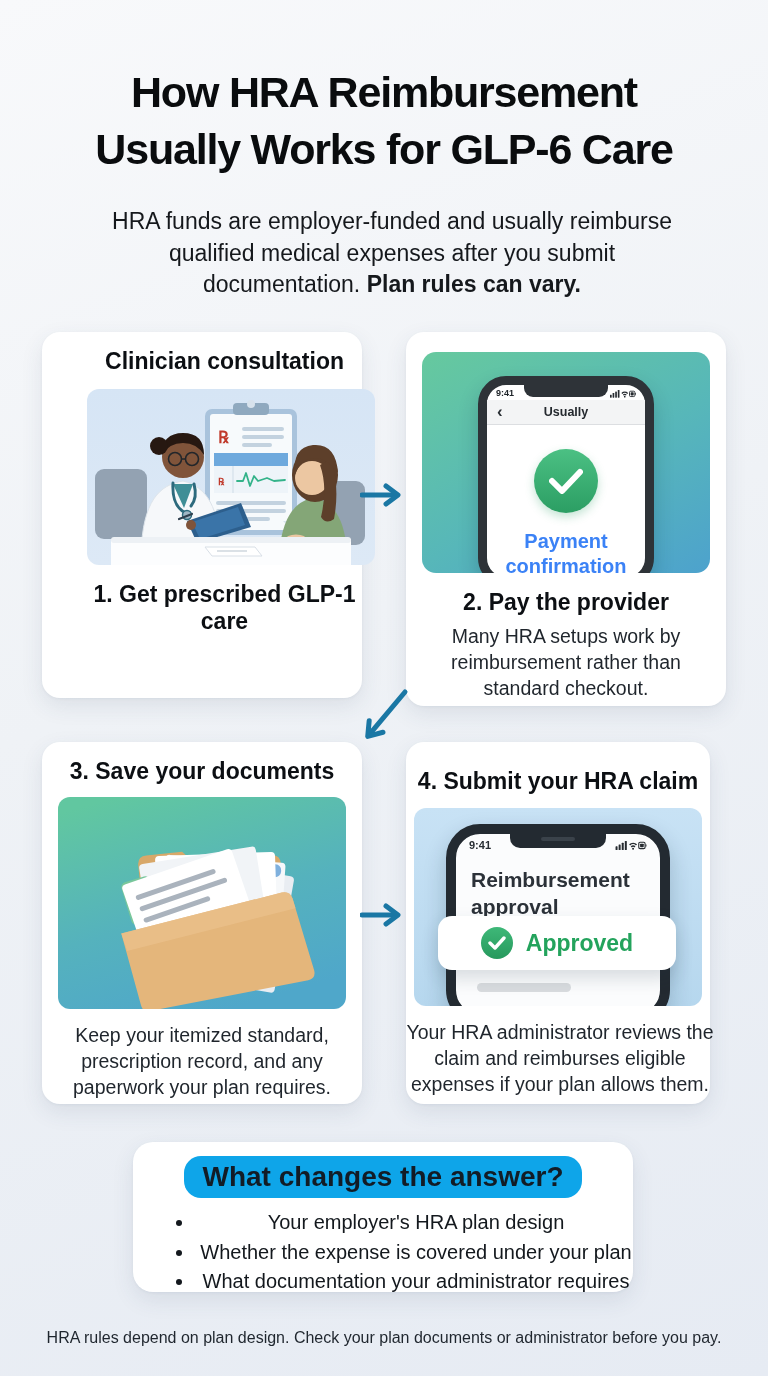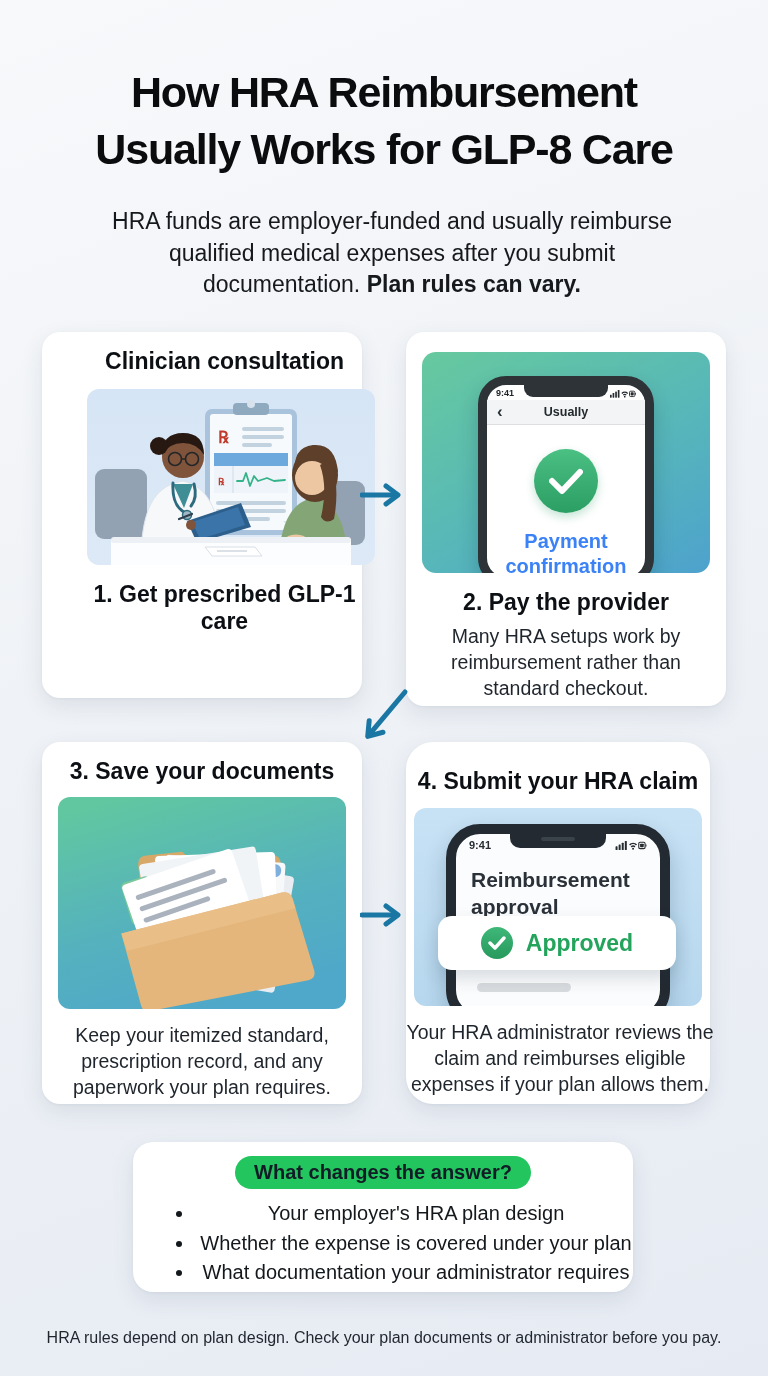--- a/index.html
+++ b/index.html
@@ -17,21 +17,21 @@
   .subtitle { position:absolute; top:198px; left:50%; transform:translateX(-50%);
     width:600px; margin:8px; text-align:center; font-size:23px; line-height:31.5px;
     color:#15181c; font-weight:400; }
   .subtitle b { font-weight:700; }
   
   .card { position:absolute; background:#ffffff; border-radius:18px; text-align:center;
     box-shadow:0 8px 22px rgba(45,66,96,.10), 0 1px 3px rgba(45,66,96,.06); }
   .card1 { left:42px;  top:332px; width:320px; height:366px;padding-left:45px; }
   .card2 { left:406px; top:332px; width:320px; height:374px; }
   .card3 { left:42px;  top:742px; width:320px; height:362px; }
-  .card4 { left:406px; top:742px; width:304px; height:362px;border-radius:27px; }
+  .card4 { left:406px; top:742px; width:304px; height:362px; }
   .card-heading { margin:0 10px; font-size:23px; font-weight:700; color:#0c0f13; }
   .card1 .card-heading { margin-top:16px; }
   .card3 .card-heading { margin-top:16px; }
   .card4 .card-heading { margin-top:26px; }
   .step-title { margin:0; font-size:23px; font-weight:700; color:#0c0f13; }
   .card1 .step-title, .card2 .step-title { margin-top:16px; }
   .step-desc { margin:7px auto 0; font-size:19.5px; line-height:26px; color:#1f252c; }
   .desc1 { width:292px; }
   .desc2 { width:280px; }
   .desc3 { width:284px; margin-top:13px; }
@@ -86,36 +86,36 @@
   
   .flow-arrow { position:absolute; }
   .arrow1 { left:360px; top:481px; }
   .arrowDiag { left:352px; top:686px; }
   .arrow2 { left:360px; top:901px; }
   
   .callout { position:absolute; left:133px; top:1142px; width:500px; height:150px;
     background:#ffffff; border-radius:20px;
     box-shadow:0 8px 22px rgba(45,66,96,.10), 0 1px 3px rgba(45,66,96,.06); }
   .callout-pill { display:block; margin:14px auto 0; width:max-content;
-    background:#22c55e; border-radius:17px; padding:5px 19px;
-    font-size:20px; font-weight:700; color:#121c26; }
+    background:#0ea5e9; border-radius:17px; padding:5px 19px;
+    font-size:28px; font-weight:700; color:#121c26; }
   .callout ul { margin:10px 0 0; padding:0 0 0 62px; text-align:center;
     font-size:20px; line-height:29.5px; color:#13181d; }
   .callout li { padding-left:4px; }
   .footer { position:absolute; top:1329px; left:0; width:768px; margin:0;
     text-align:center; font-size:16px; color:#1f262e; }
 </style>
 </head>
 <body>
 
 <div class="page">
 
   <h1 class="title">
     <span>How HRA Reimbursement</span>
-    <span>Usually Works for GLP-8 Care</span>
+    <span>Usually Works for GLP-6 Care</span>
   </h1>
 
   <p class="subtitle"><span>HRA funds are employer-funded and usually reimburse qualified medical expenses after you submit documentation. </span><b>Plan rules can vary.</b></p>
 
   <section class="card card1">
     <h2 class="card-heading">Clinician consultation</h2>
     <div class="illus illus1">
       <svg class="scene" viewBox="0 0 288 176">
         <defs>
           <linearGradient id="ill1bg" x1="0" y1="0" x2="0" y2="1">

